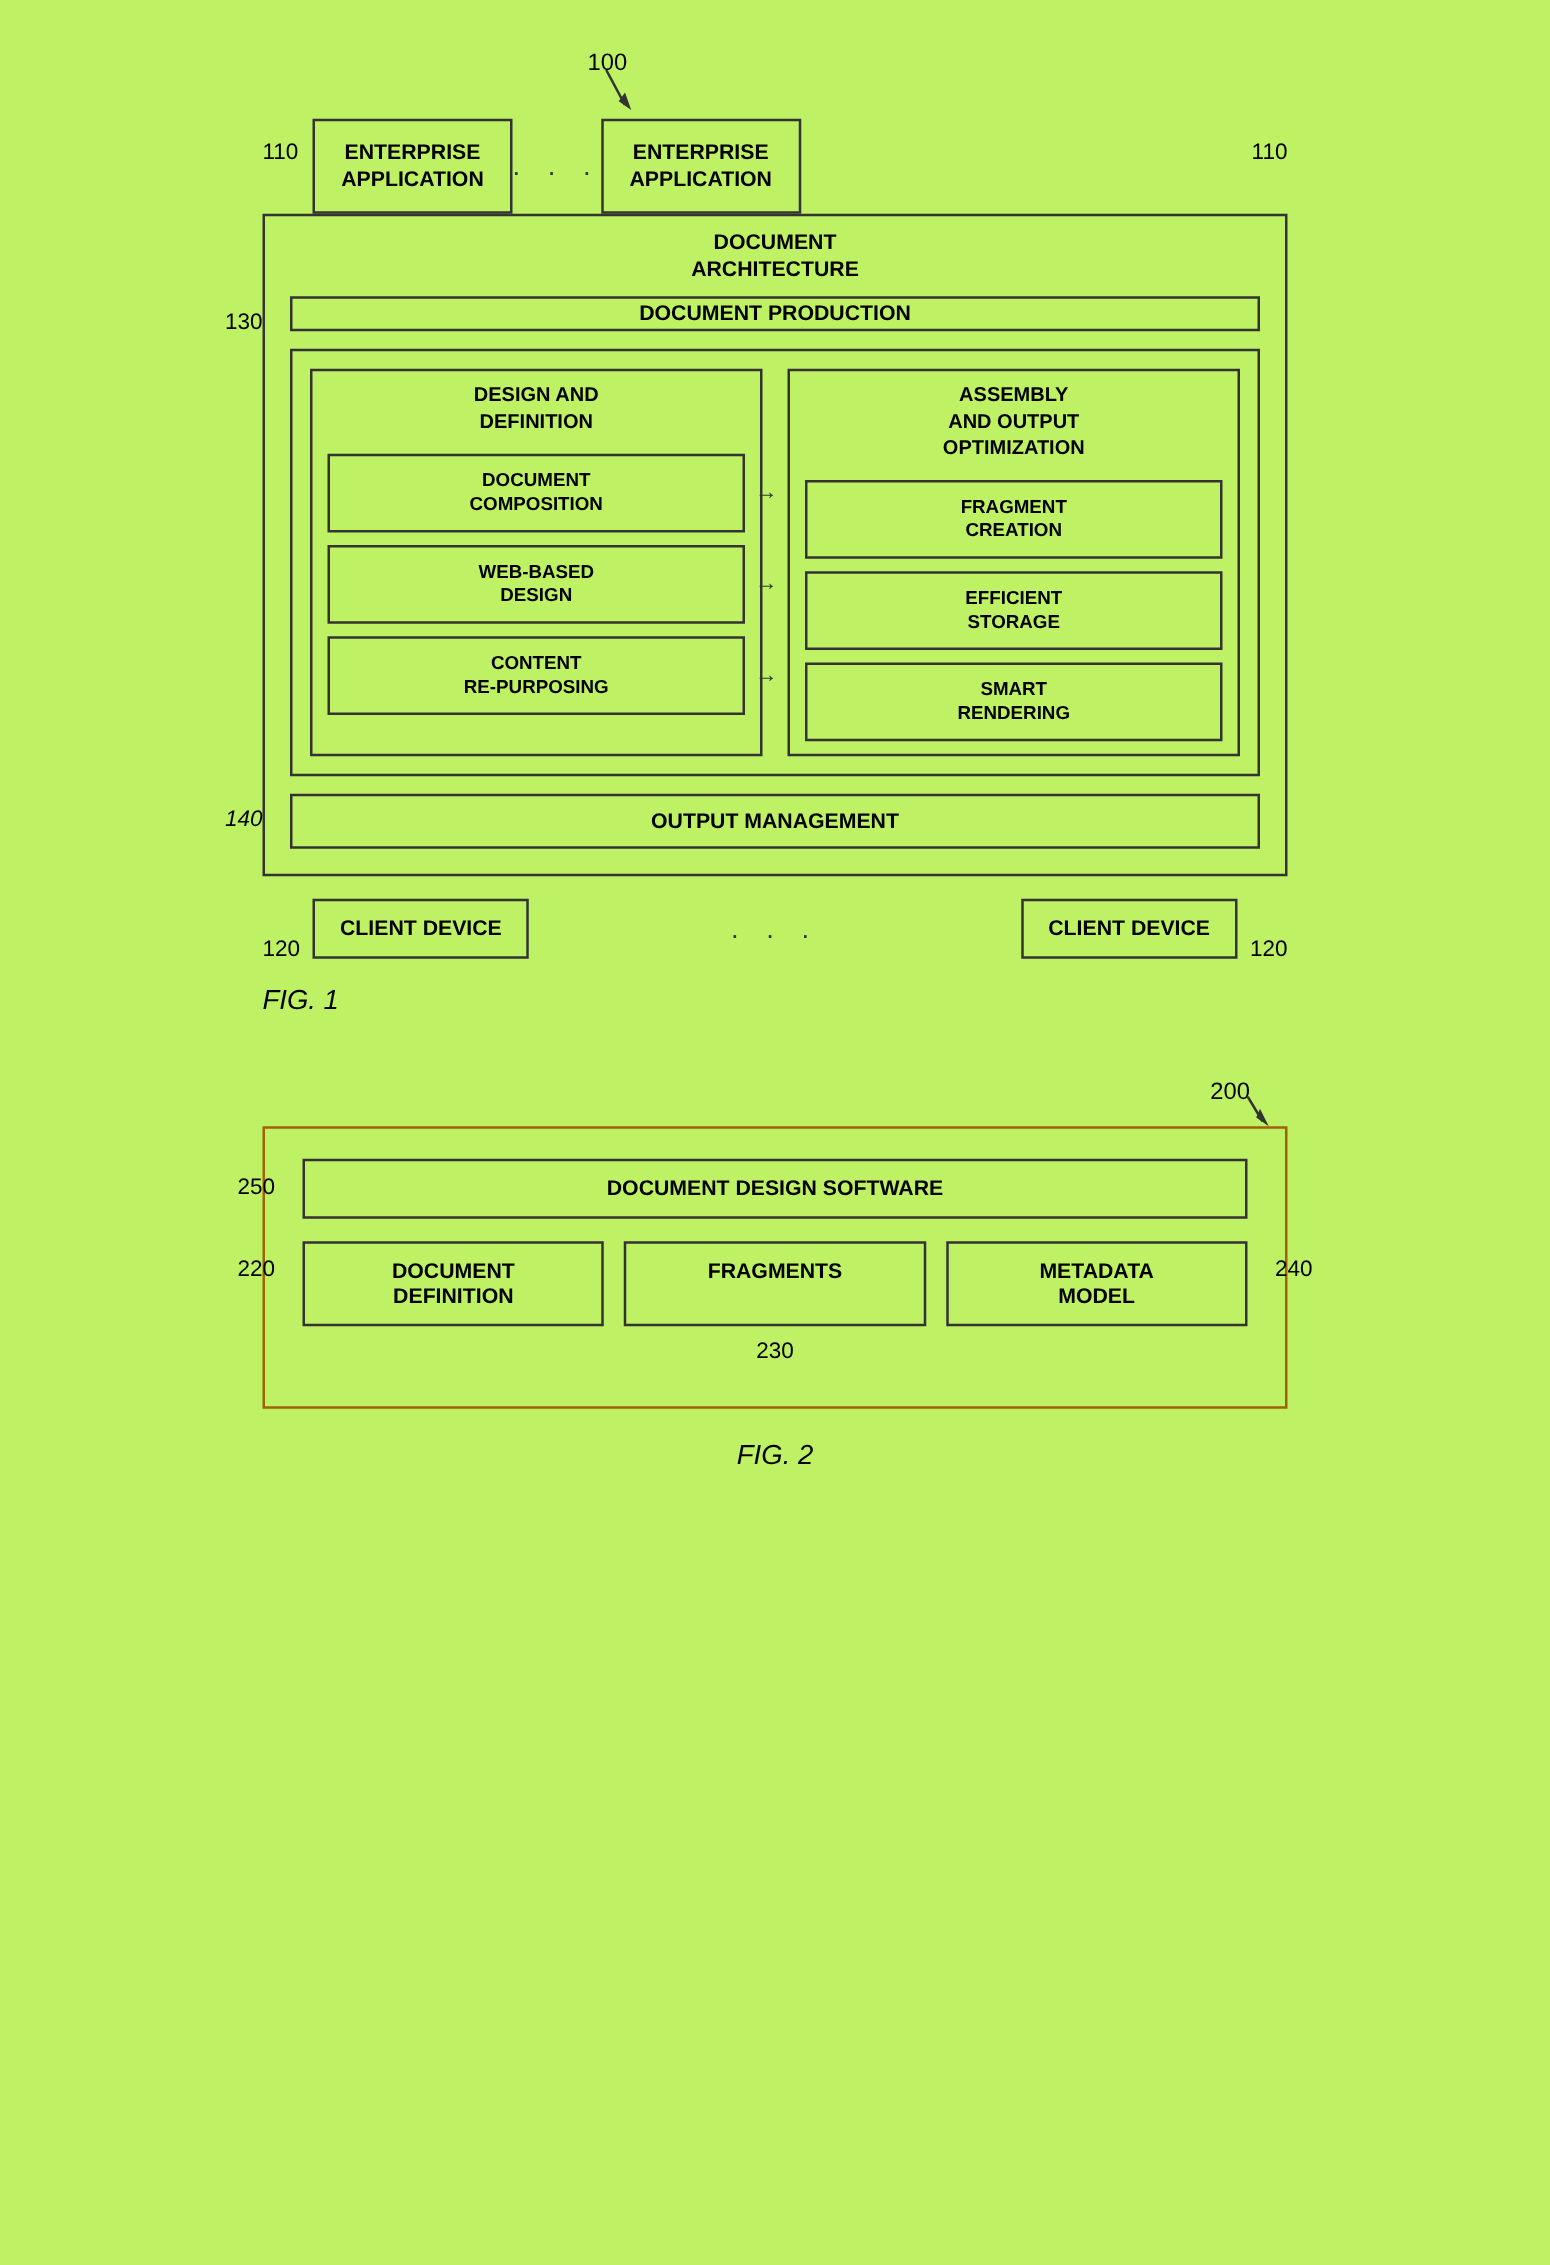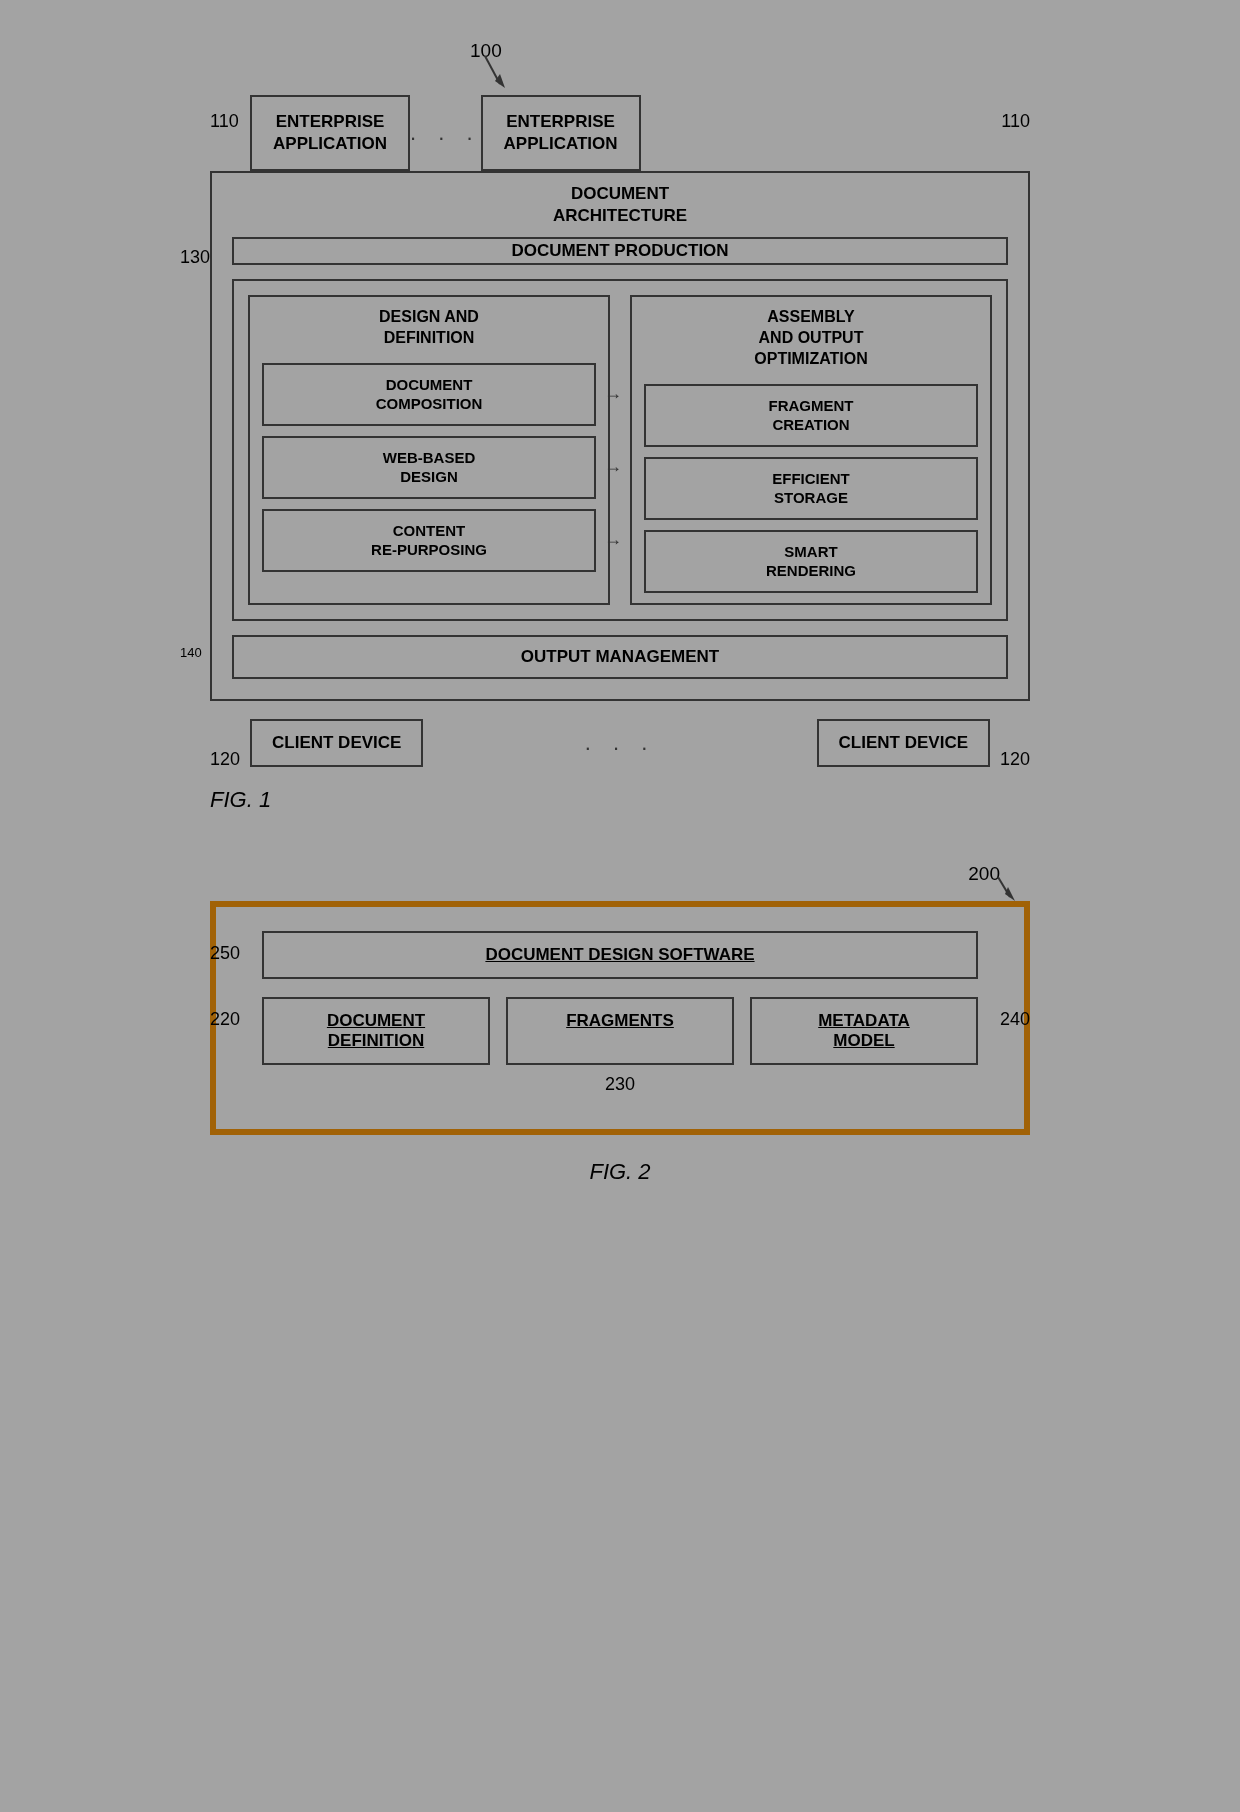--- a/index.html
+++ b/index.html
@@ -8,21 +8,21 @@
       font-family: Arial, sans-serif;
       width: 1240px;
       min-height: 1812px;
       position: relative;
       overflow-x: hidden;
     }
 
     .page {
       width: 1240px;
       min-height: 1812px;
-      background: #a3a3a3;
+      background: #bef264;
       padding: 40px 60px;
     }
 
     
     .ea-row {
       display: flex;
       justify-content: flex-start;
       align-items: center;
       margin-top: 50px;
       padding: 0 20px;
@@ -157,24 +157,23 @@
     
     .fig2-wrapper {
       margin-top: 40px;
       position: relative;
       width: 820px;
       margin-left: auto;
       margin-right: auto;
     }
 
     .fig2-outer-box {
-      border: 6px solid #a16207;
-      padding: 24px 46px;
-      position: relative;
-      text-decoration: underline;
+      border: 2px solid #a16207;
+      padding: 24px 30px;
+      position: relative;
     }
 
     .fig2-row {
       margin-bottom: 18px;
       position: relative;
     }
 
     .fig2-single-box {
       border: 2px solid #333;
       padding: 12px 20px;
@@ -280,21 +279,21 @@
           <div class="sub-box">
             EFFICIENT<br>STORAGE
           </div>
           <div class="sub-box" style="margin-bottom:0;">
             SMART<br>RENDERING
           </div>
         </div>
       </div>
 
       <div style="position:relative; margin-top:14px;">
-        <span style="position:absolute; left:-52px; top:10px; font-size:13px;">140</span>
+        <span style="position:absolute; left:-52px; top:10px; font-size:18px;font-style:italic;">140</span>
         <div class="output-management-box">OUTPUT MANAGEMENT</div>
       </div>
     </div>
 
     <div class="client-row" style="margin-top:18px; padding:0 40px; position:relative;">
       <span style="position:absolute; left:0; top:30px; font-size:18px;">120</span>
       <div class="client-box">CLIENT DEVICE</div>
       <span class="dots-client">. . .</span>
       <div class="client-box">CLIENT DEVICE</div>
       <span style="position:absolute; right:0; top:30px; font-size:18px;">120</span>

